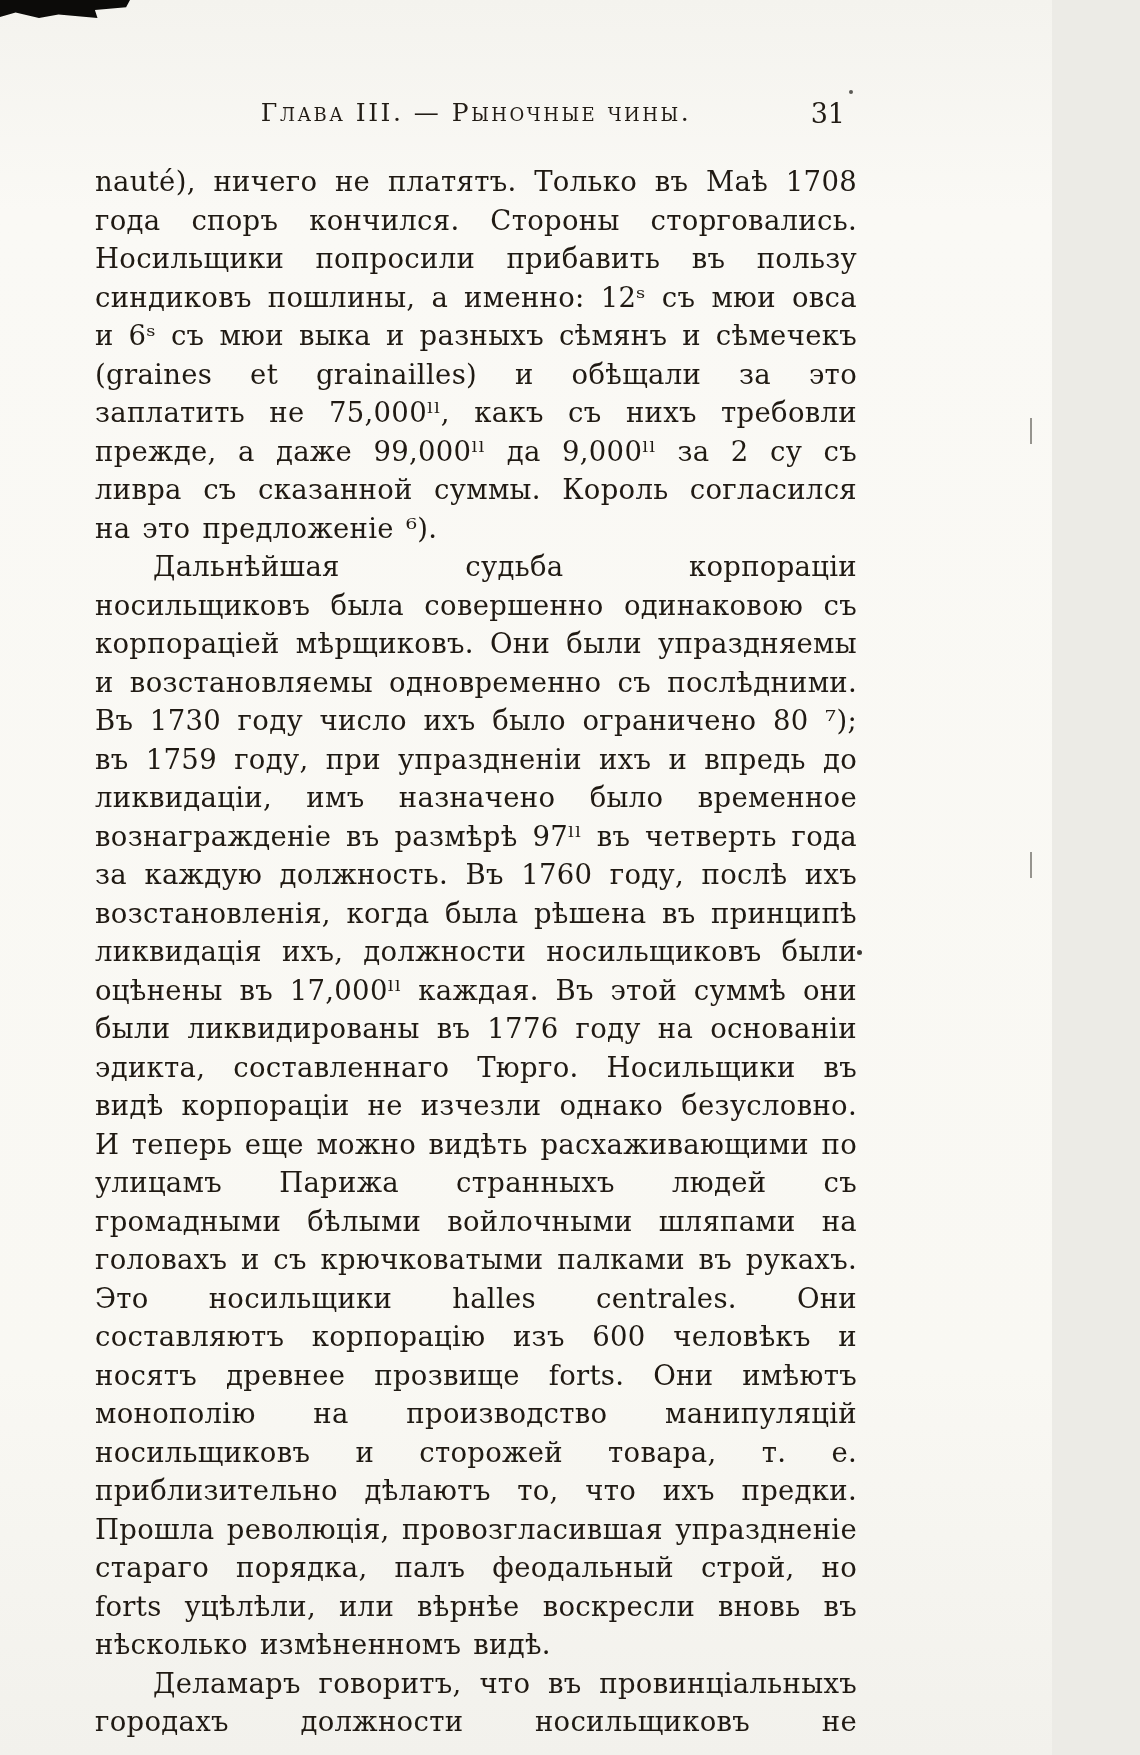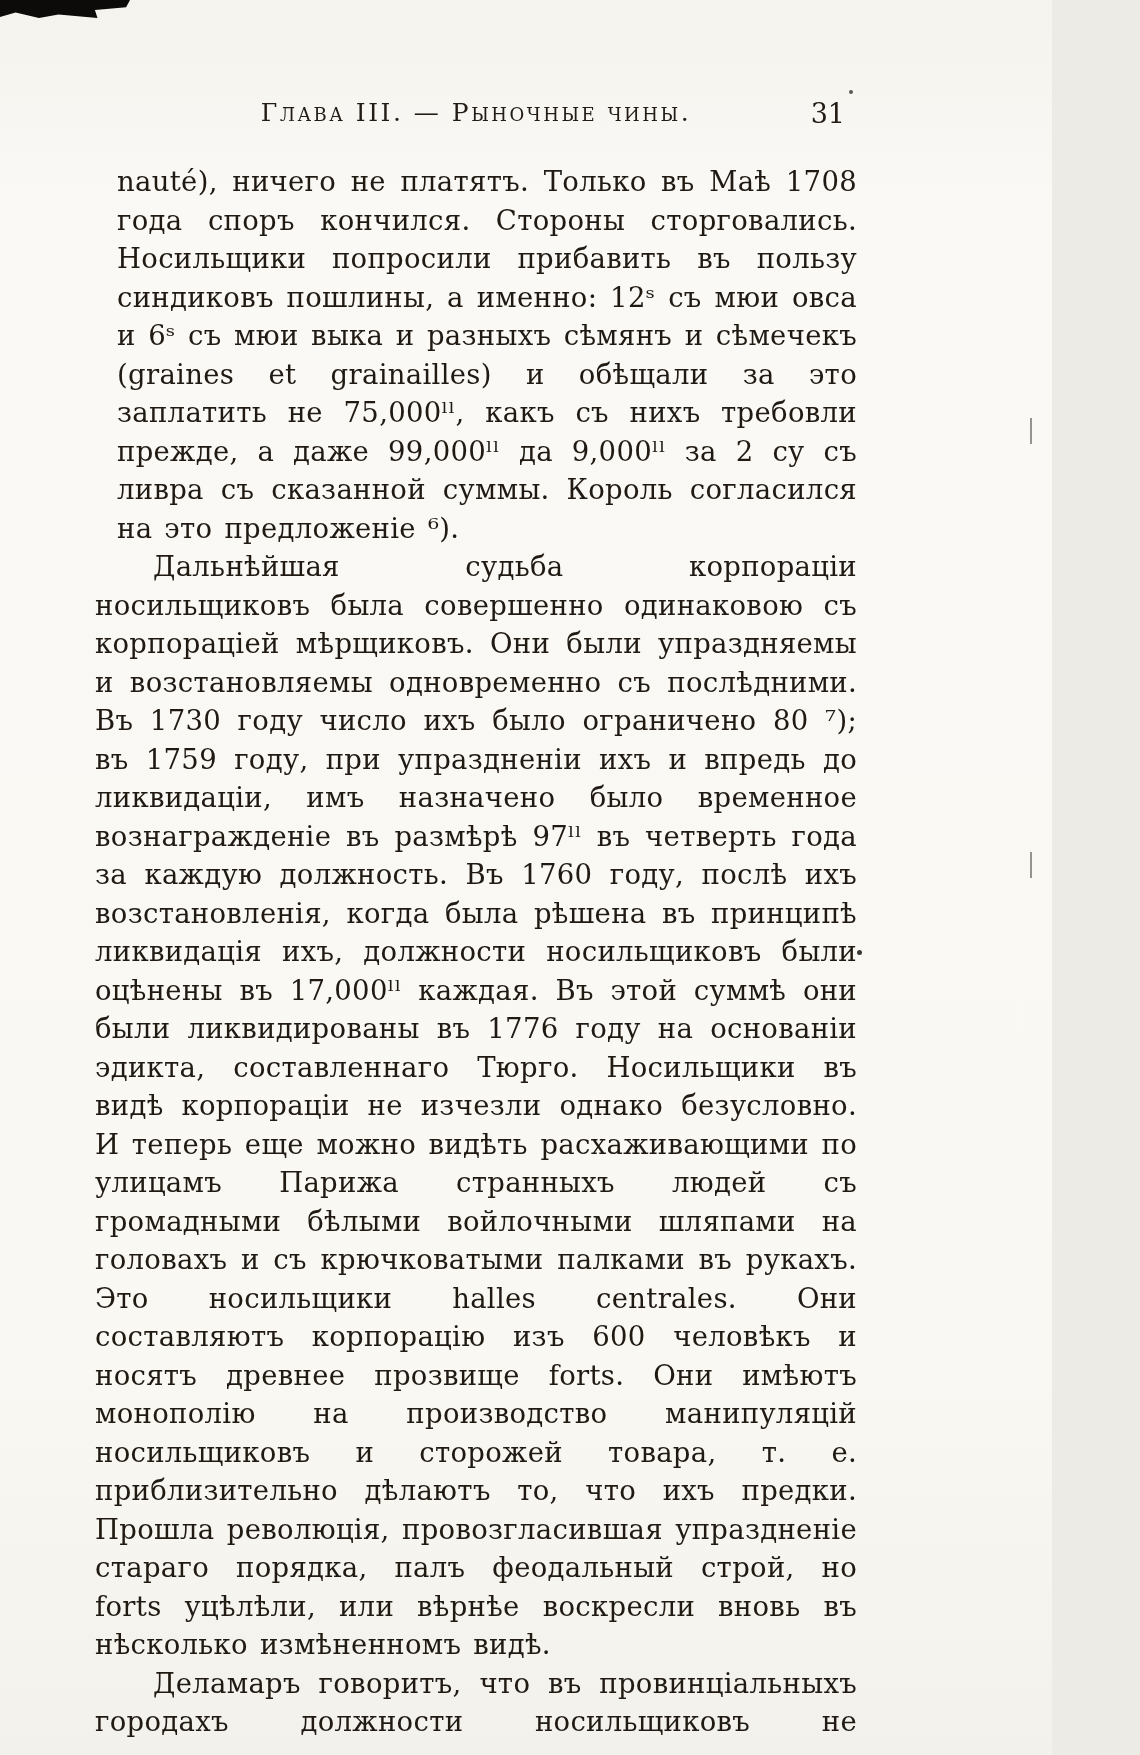--- a/index.html
+++ b/index.html
@@ -80,21 +80,20 @@
     font-size: 27.5px;
     line-height: 38.5px;
     text-align: justify;
     text-indent: 58px;
     letter-spacing: 0.3px;
     word-spacing: 3px;
     color: #201a13;
   }
   .page-body p.no-indent {
     text-indent: 0;
-    margin-left: 22px;
   }
 </style>
 </head>
 <body>
 
 <div class="page">
 
   <div class="artifact-tl"></div>
   <div class="speck-a"></div>
   <div class="speck-b"></div>

